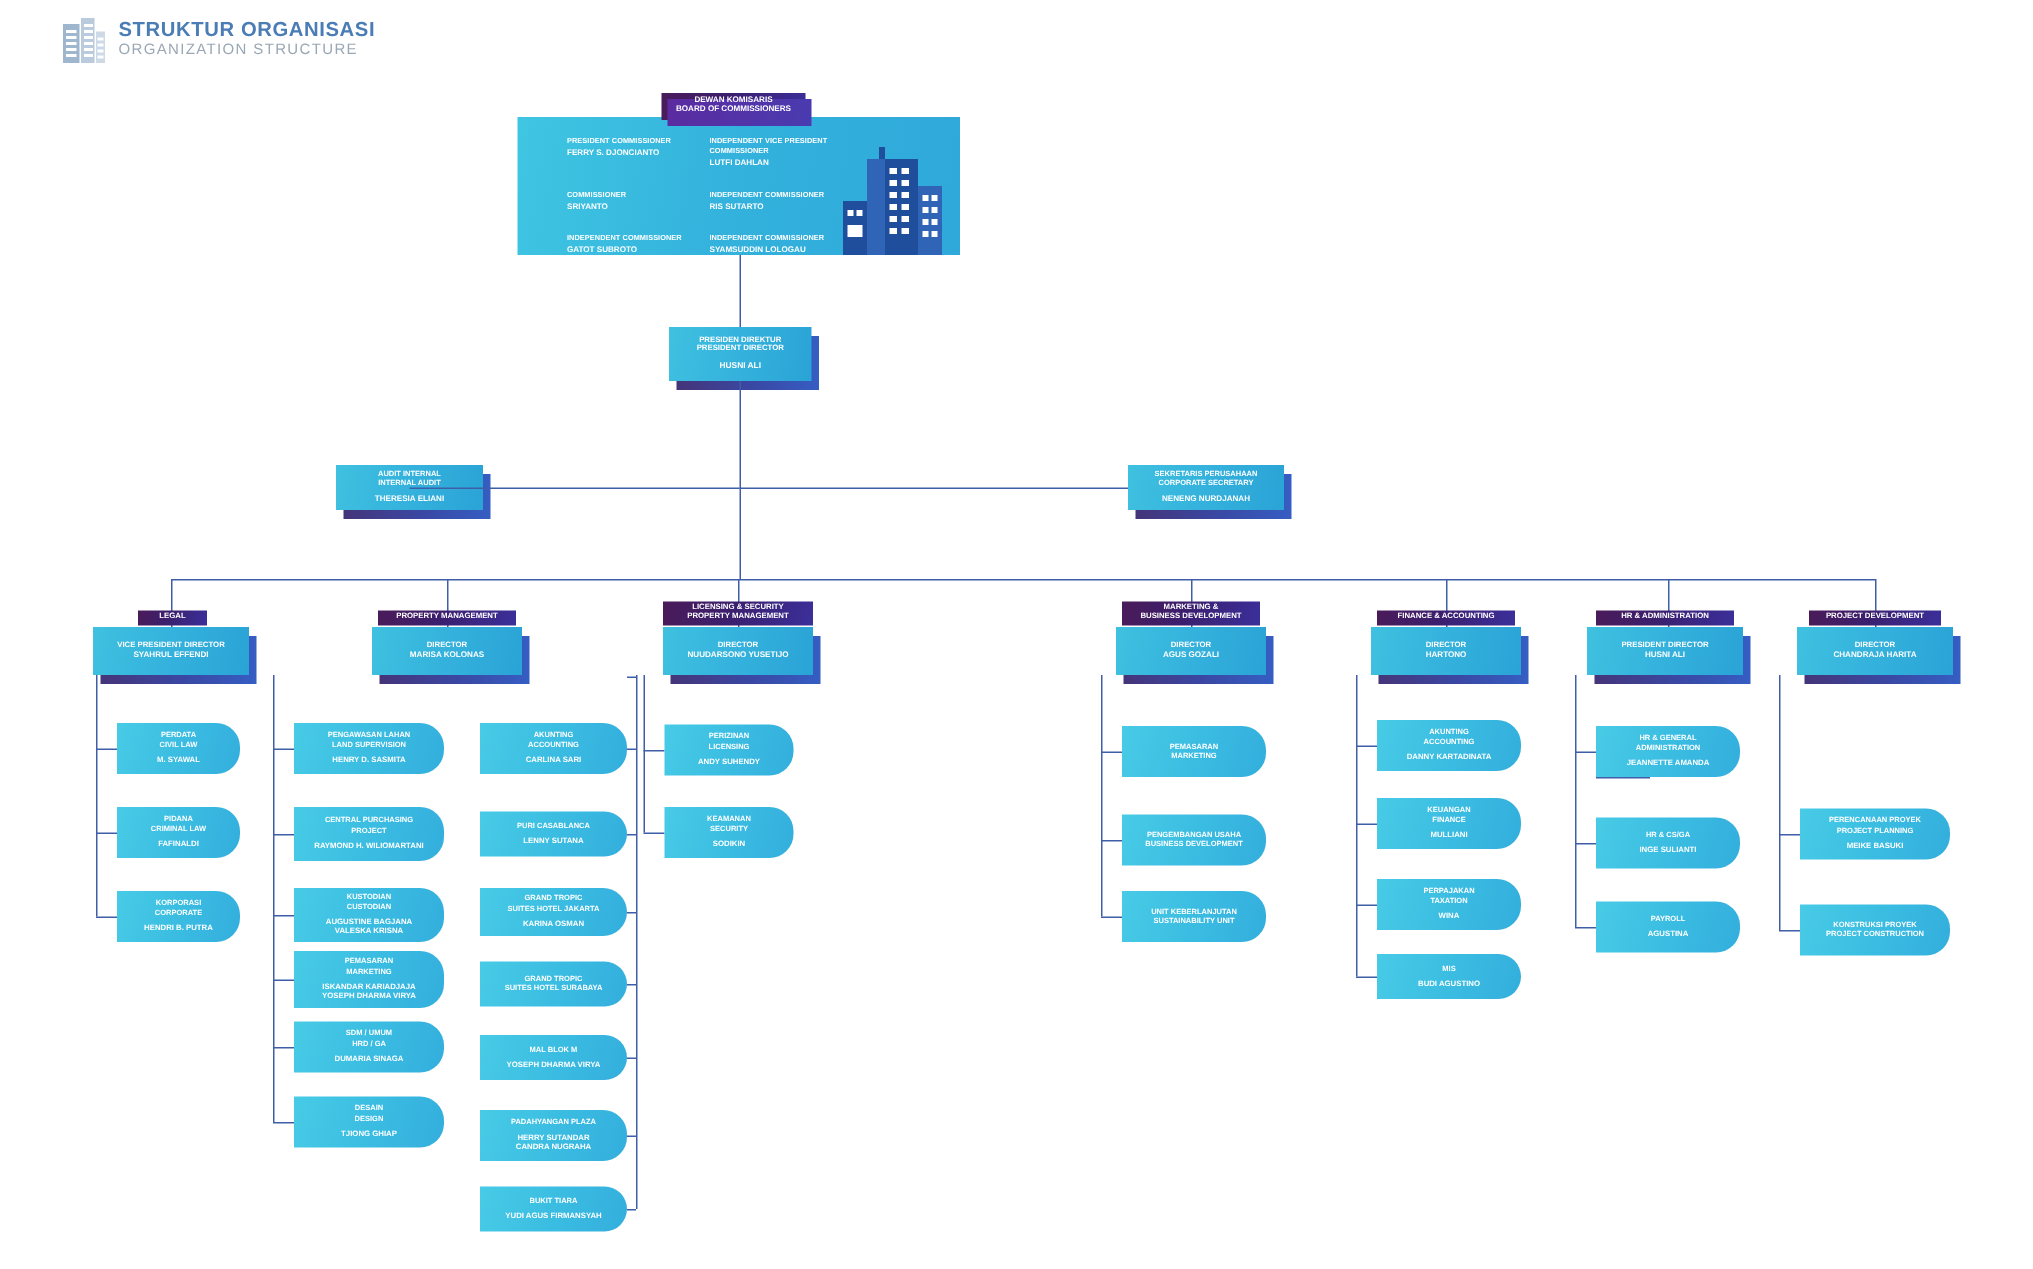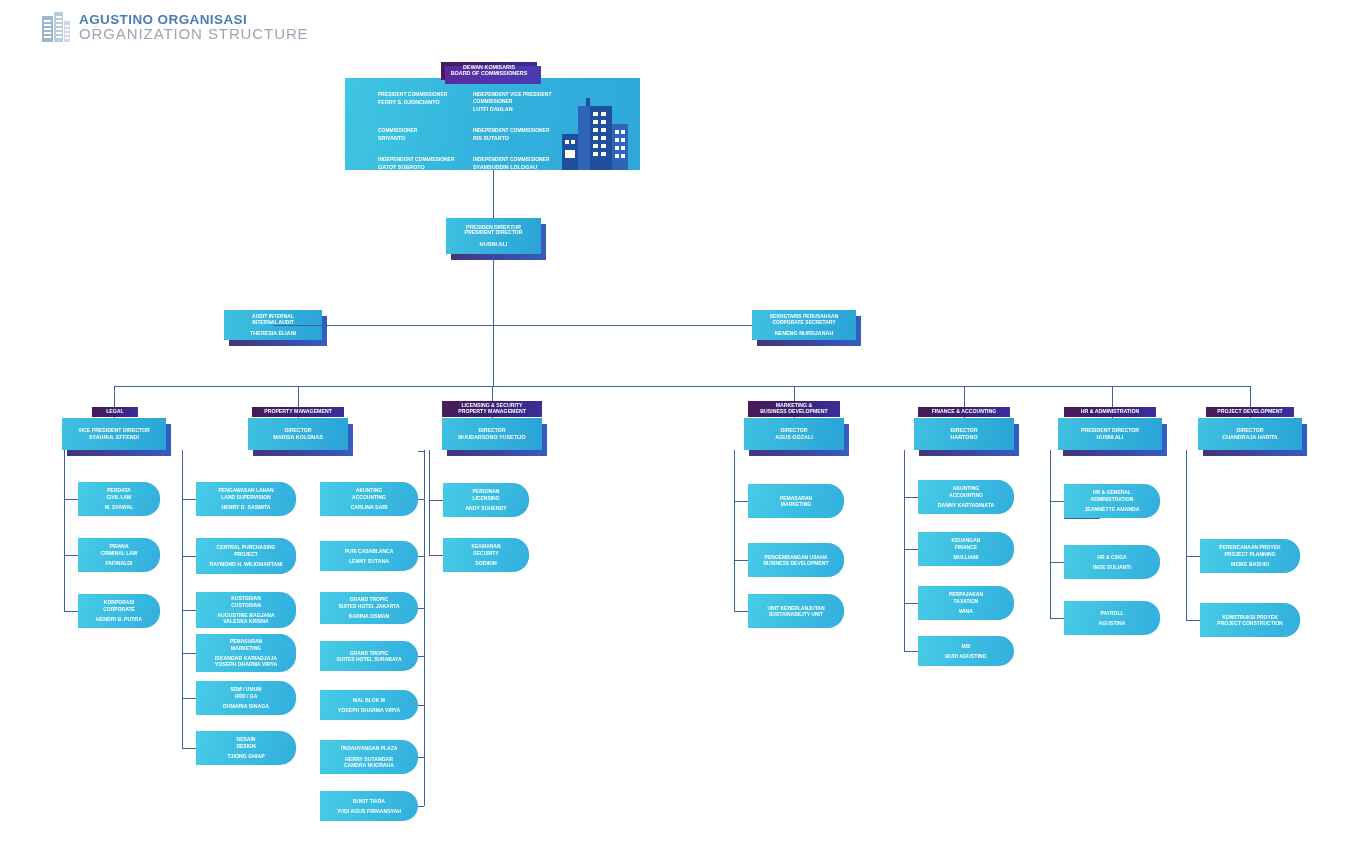--- a/index.html
+++ b/index.html
@@ -12,21 +12,21 @@
   #stage { position: relative; width: 1355px; height: 846px; }
 
   
   #titleblock { position: absolute; left: 42px; top: 12px; display: flex; align-items: flex-start; gap: 9px; }
   .bld-logo { width: 28px; height: 30px; position: relative; }
   .bld-logo .b1 { position: absolute; left: 0; top: 4px; width: 11px; height: 26px; background: #9fb6cf; }
   .bld-logo .b2 { position: absolute; left: 12px; top: 0px; width: 9px; height: 30px; background: #b9cbdd; }
   .bld-logo .b3 { position: absolute; left: 22px; top: 9px; width: 6px; height: 21px; background: #cdd9e6; }
   .bld-logo i { position: absolute; background: #ffffff; display: block; }
   .tt1 { font-size: 13.5px; font-weight: bold; color: #4a7cb5; letter-spacing: 0.4px; line-height: 15px; }
-  .tt2 { font-size: 15px; color: #9aa7b4; letter-spacing: 0.9px; line-height: 12px; margin-top: 1px; }
+  .tt2 { font-size: 10px; color: #9aa7b4; letter-spacing: 0.9px; line-height: 12px; margin-top: 1px; }
 
   
   .ln { position: absolute; background: #3f5ea8; }
   .ln.h { height: 1px; }
   .ln.v { width: 1px; }
 
   
   .card { position: absolute; }
   .card .shadow {
     position: absolute; left: 5px; top: 6px; width: 100%; height: 100%;
@@ -109,21 +109,21 @@
       <i style="left:13.5px;top:12px;width:6px;height:1.5px;"></i>
       <i style="left:13.5px;top:16px;width:6px;height:1.5px;"></i>
       <i style="left:13.5px;top:20px;width:6px;height:1.5px;"></i>
       <i style="left:13.5px;top:24px;width:6px;height:1.5px;"></i>
       <i style="left:23px;top:13px;width:4px;height:1.5px;"></i>
       <i style="left:23px;top:17px;width:4px;height:1.5px;"></i>
       <i style="left:23px;top:21px;width:4px;height:1.5px;"></i>
       <i style="left:23px;top:25px;width:4px;height:1.5px;"></i>
     </div>
     <div>
-      <div class="tt1">AGUSTINO ORGANISASI</div>
+      <div class="tt1">STRUKTUR ORGANISASI</div>
       <div class="tt2">ORGANIZATION STRUCTURE</div>
     </div>
   </div>
 
   <div class="tag" id="commTitle">
     <div class="tshadow"></div>
     <div>
       <div>DEWAN KOMISARIS</div>
       <div>BOARD OF COMMISSIONERS</div>
     </div>

